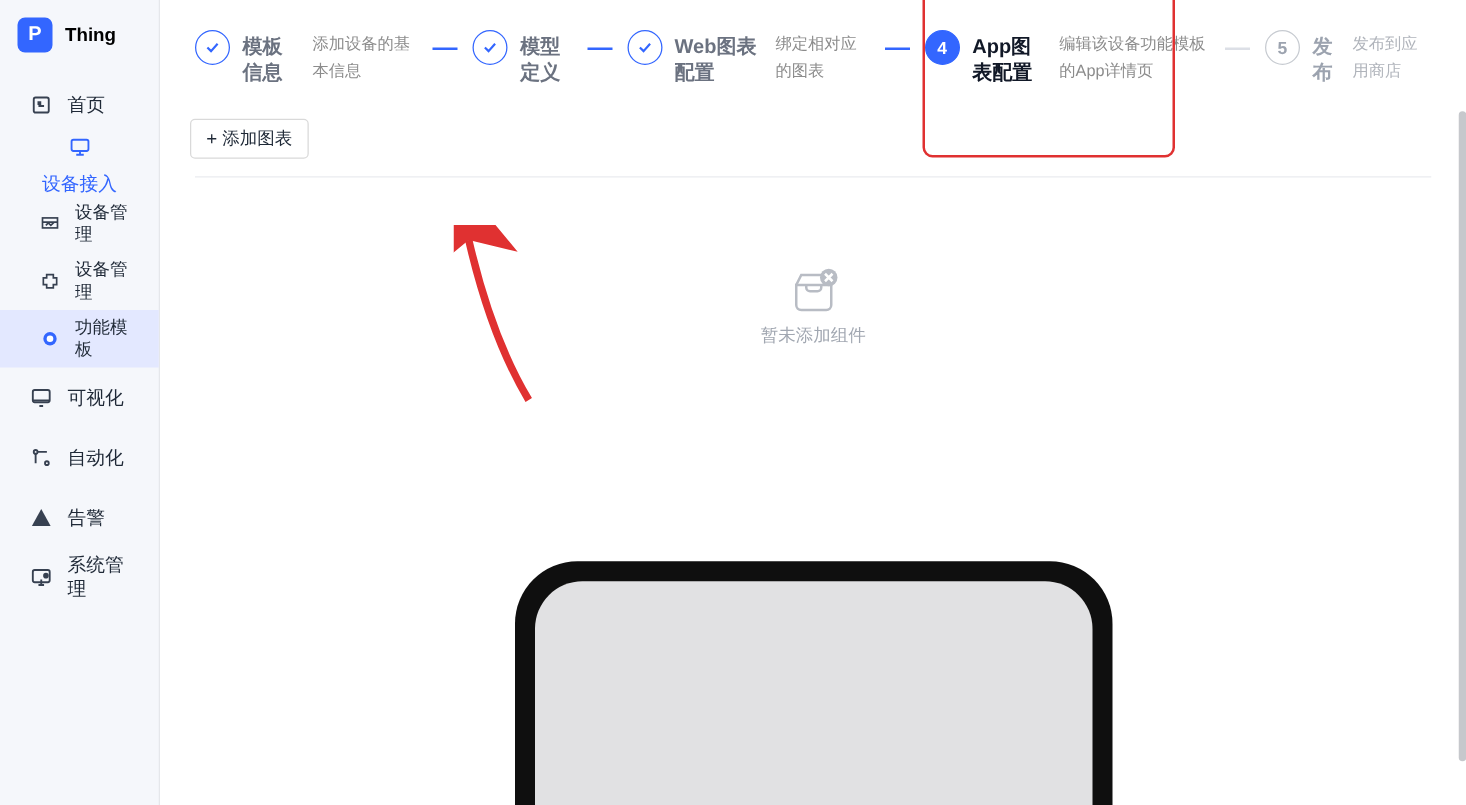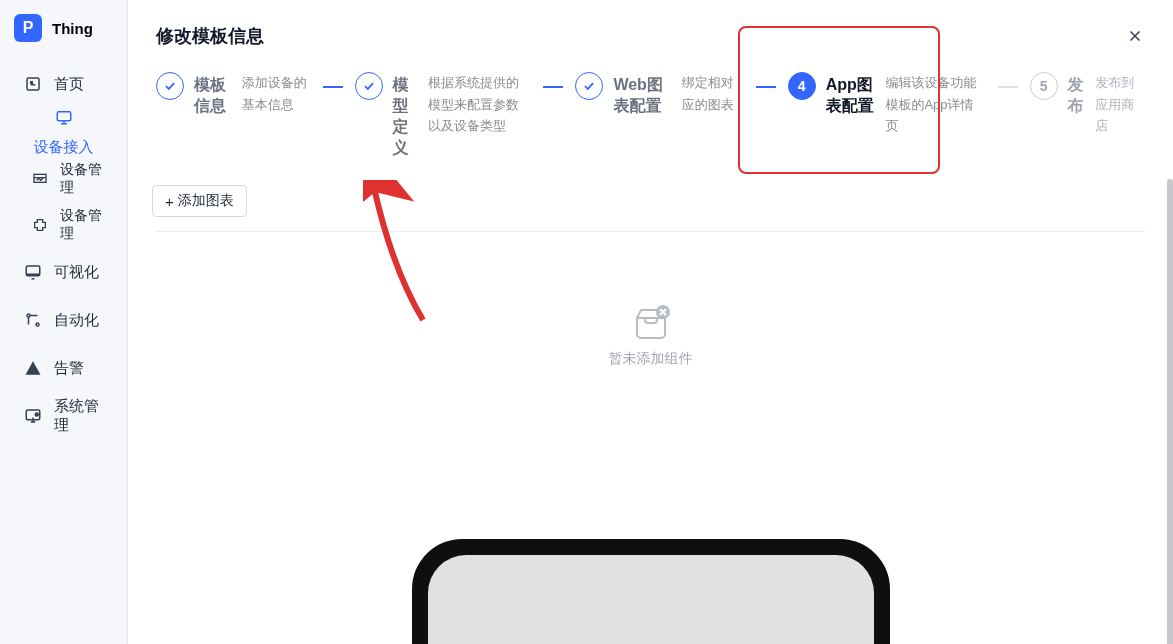--- a/index.html
+++ b/index.html
@@ -306,20 +306,29 @@
         <span>设备管理</span>
       </div>
       <div class="nav-sub">
         <span class="ni-icon">
           <svg viewBox="0 0 24 24" width="16" height="16" fill="none" stroke="currentColor" stroke-width="2">
               <path d="M8 4h8v4h4v8h-4v4H8v-4H4V8h4z"></path>
             </svg>
         </span>
         <span>设备管理</span>
       </div>
+      <div class="nav-sub active">
+        <span class="ni-icon">
+          <svg viewBox="0 0 24 24" width="16" height="16" fill="currentColor">
+              <circle cx="12" cy="12" r="8"></circle>
+              <circle cx="12" cy="12" r="4" fill="#fff"></circle>
+            </svg>
+        </span>
+        <span>功能模板</span>
+      </div>
 
       <div class="nav-item">
         <span class="ni-icon">
           <svg viewBox="0 0 24 24" width="18" height="18" fill="none" stroke="currentColor" stroke-width="2">
               <rect x="3" y="4" width="18" height="13" rx="2"></rect>
               <path d="M3 15h18M10 21h4"></path>
             </svg>
         </span>
         <span>可视化</span>
       </div>
@@ -348,28 +357,20 @@
               <path d="M12 14v6m-3 0h6"></path>
               <circle cx="17" cy="10" r="2" fill="currentColor"></circle>
             </svg>
         </span>
         <span>系统管理</span>
       </div>
     </nav>
   </aside>
 
   <div class="modal">
-    <div class="modal-header">
-      <div class="modal-title">修改模板信息</div>
-      <div class="close-btn">
-        <svg viewBox="0 0 24 24" fill="none" stroke="currentColor" stroke-width="2">
-            <path d="M6 6l12 12M18 6L6 18"></path>
-          </svg>
-      </div>
-    </div>
 
     <div class="steps">
       <div class="step done">
         <div class="step-icon">
           <svg viewBox="0 0 24 24" width="14" height="14" fill="none" stroke="currentColor" stroke-width="3">
               <path d="M5 12l5 5 9-10"></path>
             </svg>
         </div>
         <div class="step-text">
           <div class="step-title">模板信息</div>
@@ -379,21 +380,20 @@
       <div class="step-line"></div>
 
       <div class="step done">
         <div class="step-icon">
           <svg viewBox="0 0 24 24" width="14" height="14" fill="none" stroke="currentColor" stroke-width="3">
               <path d="M5 12l5 5 9-10"></path>
             </svg>
         </div>
         <div class="step-text">
           <div class="step-title">模型定义</div>
-          <div class="step-desc">根据系统提供的模型来配置参数以及设备类型</div>
         </div>
       </div>
       <div class="step-line"></div>
 
       <div class="step done">
         <div class="step-icon">
           <svg viewBox="0 0 24 24" width="14" height="14" fill="none" stroke="currentColor" stroke-width="3">
               <path d="M5 12l5 5 9-10"></path>
             </svg>
         </div>

